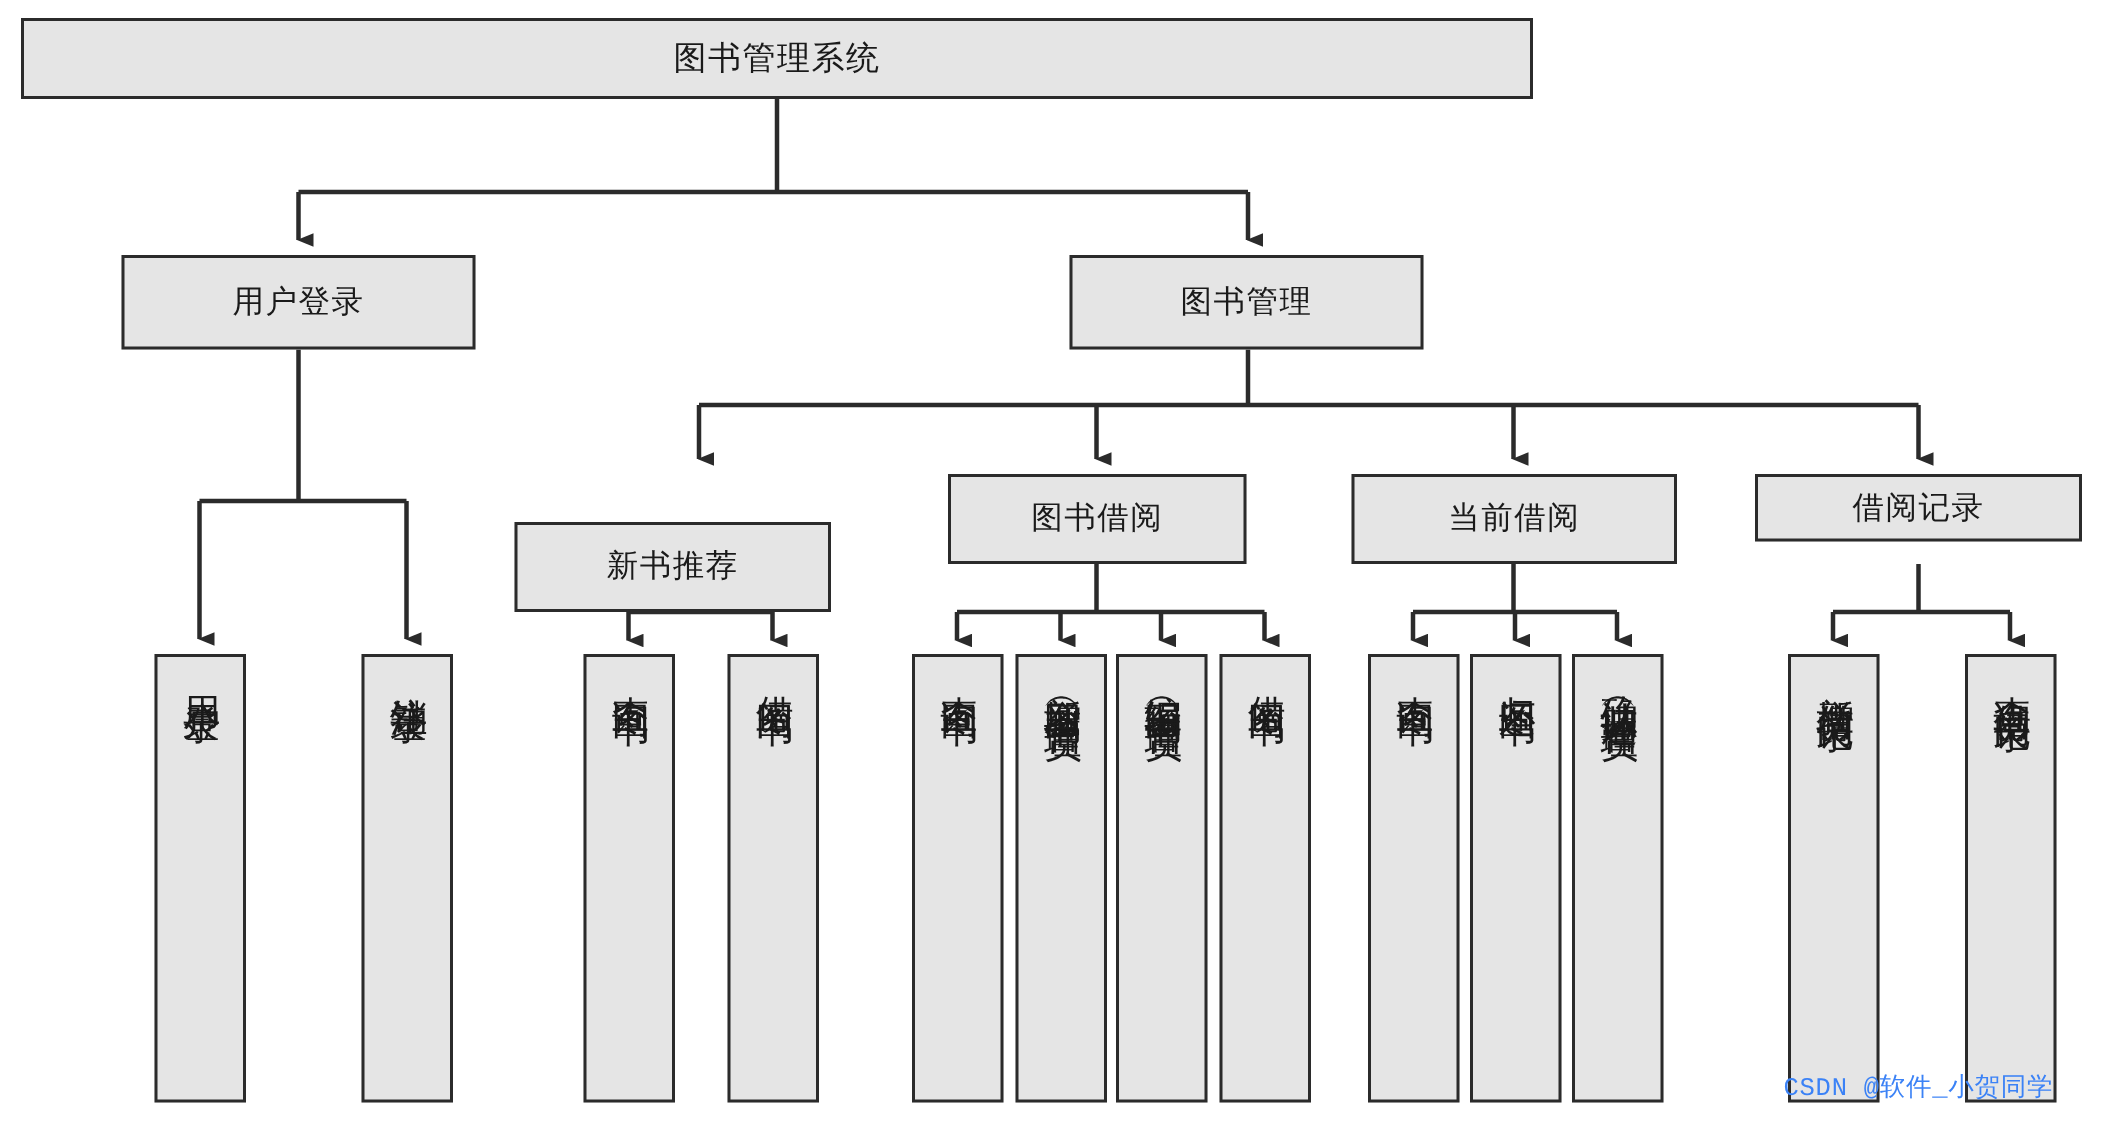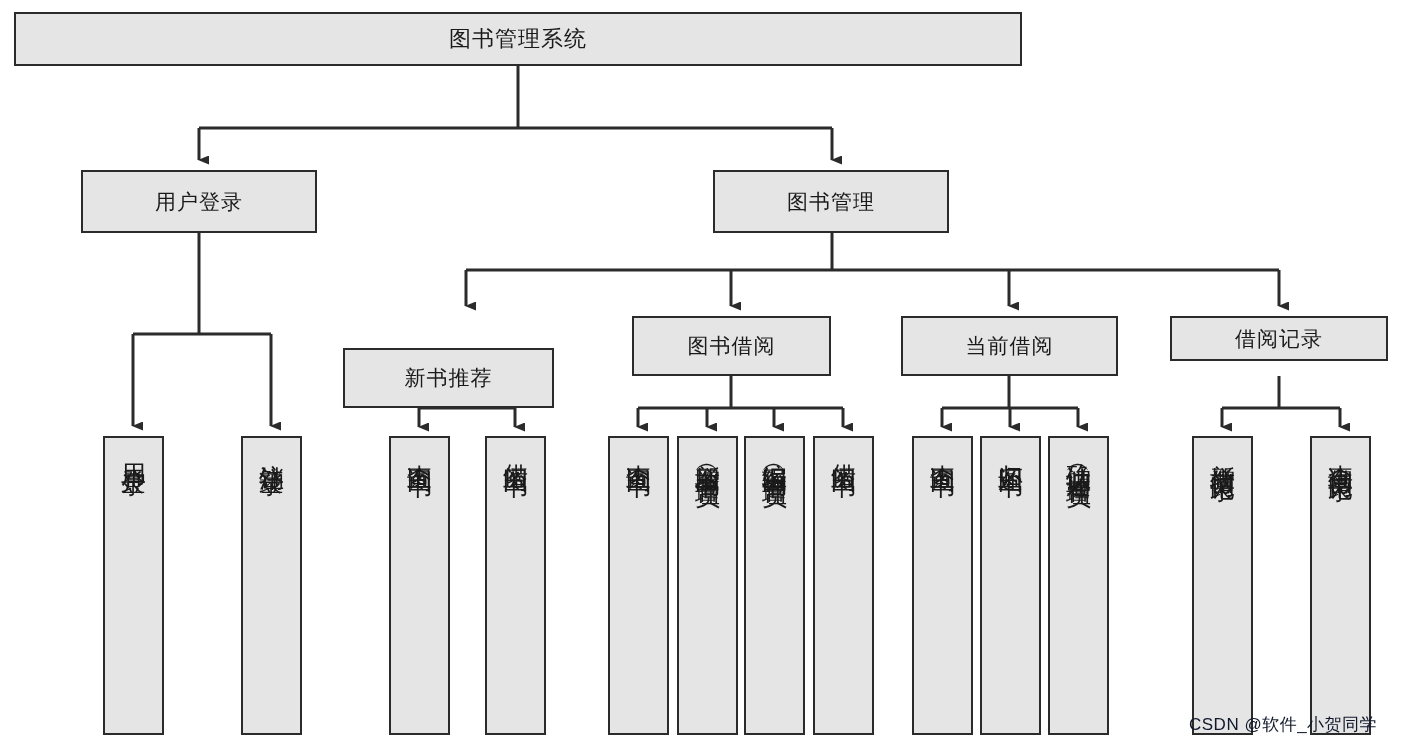--- a/index.html
+++ b/index.html
@@ -53,25 +53,25 @@
     text-orientation:upright;
     font-size:25px;
     letter-spacing:3px;
     line-height:1;
     -webkit-text-orientation:upright;
   }
   #watermark{
     position:absolute;
     left:1189px;top:713px;
     font-size:17px;
-    color:#0f172a;
+    color:#3b82f6;
     letter-spacing:0.5px;
     white-space:pre;
     z-index:3;
-    font-family:Liberation Sans, sans-serif;
+    font-family:Liberation Mono, monospace;
   }
 </style>
 </head>
 <body>
 
 <div id="diagram-root">
 
   <svg id="connector-layer" viewBox="0 0 1405 747" width="1405" height="747">
     <defs>
       <marker id="arrowhead" markerWidth="9" markerHeight="11" refX="4.5" refY="10" orient="auto" markerUnits="userSpaceOnUse">

